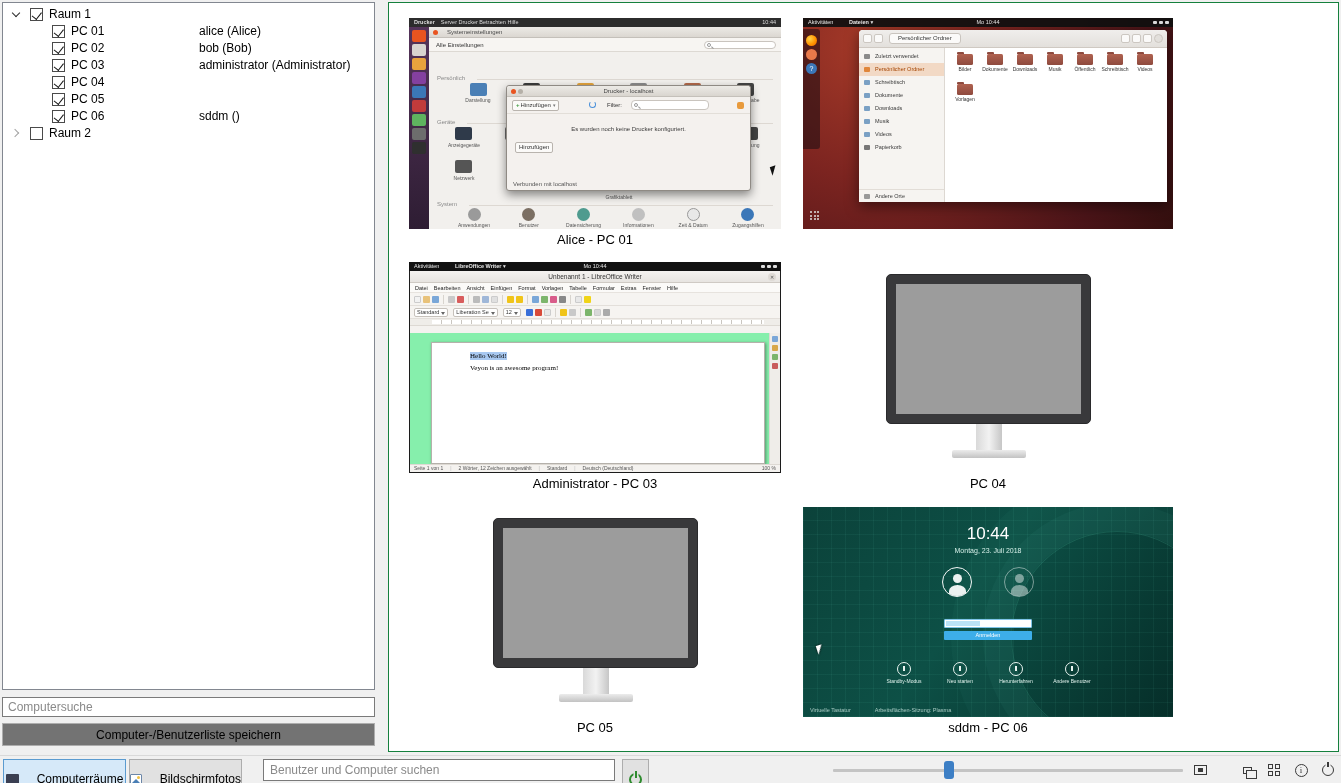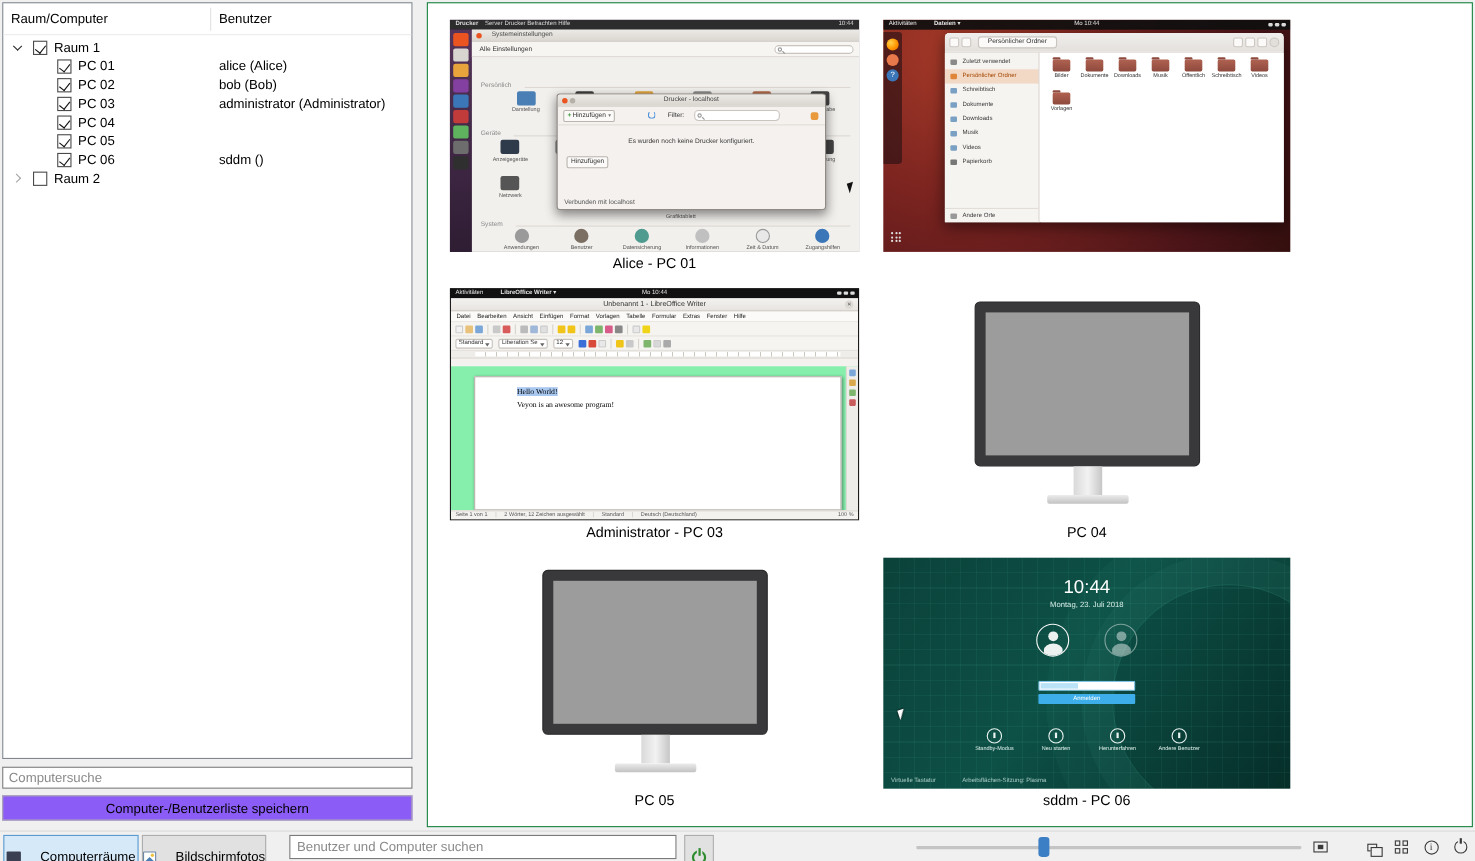--- a/index.html
+++ b/index.html
@@ -20,21 +20,21 @@
 .chev.col{left:9px;top:5px;border-top:1.5px solid #a3a3a3;border-right:1.5px solid #a3a3a3;transform:rotate(45deg)}
 .cb{position:absolute;top:2px;width:13px;height:13px;border:1px solid #4a4a4a;background:#fff}
 .cb.on::after{content:"";position:absolute;left:3px;top:0.5px;width:4.5px;height:7.5px;border-right:1.7px solid #121212;border-bottom:1.7px solid #121212;transform:rotate(38deg)}
 .lvl0 .cb{left:27px}
 .lvl0 .tl{position:absolute;left:46px;top:1px}
 .lvl1 .cb{left:49px}
 .lvl1 .tl{position:absolute;left:68px;top:1px}
 .tu{position:absolute;left:196px;top:1px}
 #computer-search{position:absolute;left:2px;top:697px;width:373px;height:20px;border:1px solid #7a7a7a;font-size:12px;padding:0 5px;font-family:inherit}
 #computer-search::placeholder,#bb-search::placeholder{color:#8a8a8a}
-#save-list{position:absolute;left:2px;top:723px;width:373px;height:23px;background:#8b5cf6;border:1px solid #adadad;font-size:12px;font-family:inherit}
+#save-list{position:absolute;left:2px;top:723px;width:373px;height:23px;background:#737373;border:1px solid #adadad;font-size:12px;font-family:inherit}
 
 
 #main-panel{position:absolute;left:388px;top:2px;width:951px;height:750px;background:#fff;border:1px solid #15803d}
 .thumb{position:absolute;overflow:hidden}
 .caption{position:absolute;height:16px;font-size:13px;text-align:center}
 
 
 .offline{position:absolute}
 .m-frame{margin:0 auto;width:205px;height:150px;background:#39393b;border:1px solid #2a2a2c;border-radius:5px;padding:9px}
 .m-screen{width:100%;height:100%;background:#9c9c9c}
@@ -184,25 +184,20 @@
 .gl-grid{width:12px;height:12px;display:grid;grid-template-columns:1fr 1fr;gap:2px}
 .gl-grid i{border:1.3px solid #3a3a3a}
 .gl-info{width:13px;height:13px;border:1.4px solid #3a3a3a;border-radius:50%;font-size:9px;line-height:11px;text-align:center;color:#3a3a3a;font-family:"Liberation Serif",serif}
 .gl-ring{width:12px;height:12px;border:1.5px solid #3a3a3a;border-radius:50%;position:relative}
 .gl-ring::after{content:"";position:absolute;left:50%;top:-3px;width:1.5px;height:5px;margin-left:-0.75px;background:#3a3a3a;box-shadow:0 0 0 1.5px #f0f0f0}
 </style>
 </head>
 <body>
 
 <div id="tree-panel">
-  <div id="tree-header">
-    <span class="h1">Raum/Computer</span>
-    <span class="colsep"></span>
-    <span class="h2">Benutzer</span>
-  </div>
   <div id="tree-rows">
     <div class="trow lvl0">
       <span class="chev exp"></span>
       <span class="cb on"></span>
       <span class="tl">Raum 1</span>
     </div>
     <div class="trow lvl1">
       <span class="cb on"></span>
       <span class="tl">PC 01</span>
       <span class="tu">alice (Alice)</span>

